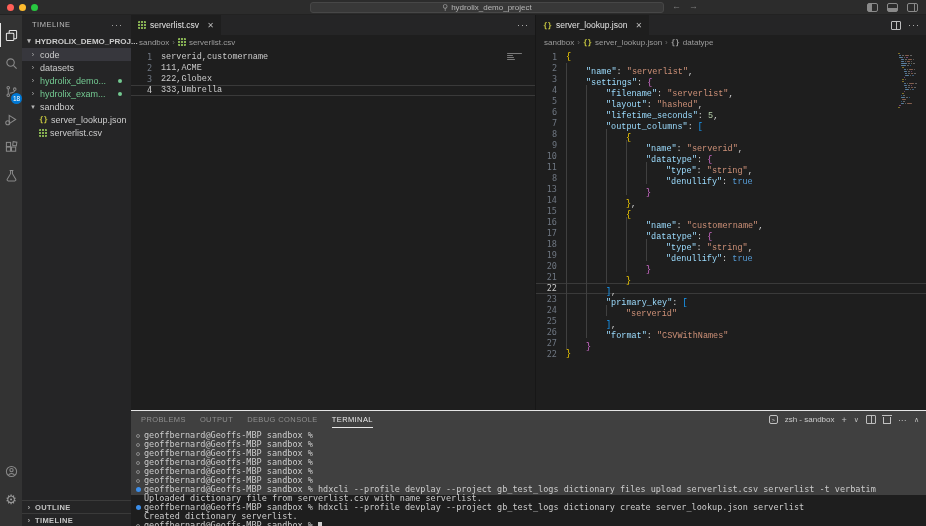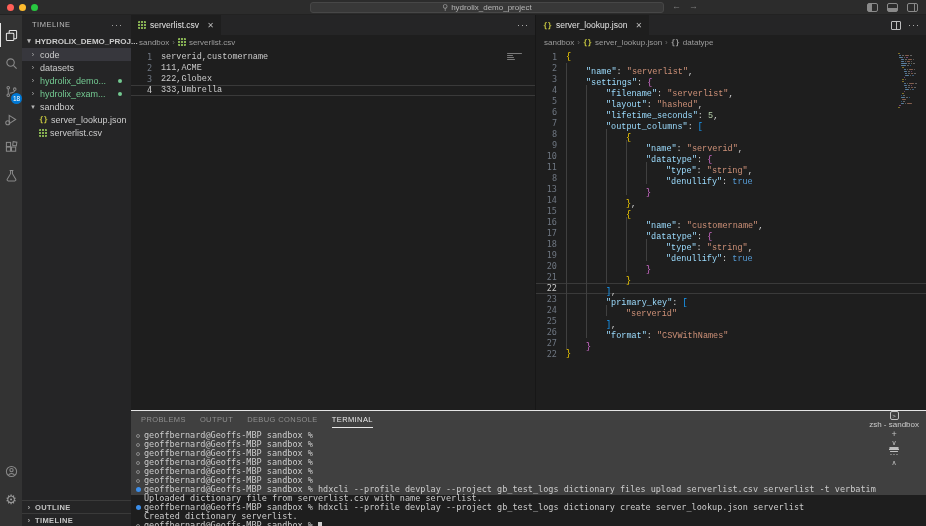--- a/index.html
+++ b/index.html
@@ -76,21 +76,21 @@
   .tk-g { color:#ffd700; } .tk-m { color:#da70d6; } .tk-u { color:#179fff; }
   .minimap { position:absolute; top:3px; right:2px; width:26px; }
   .minimap .mrow { height:2px; display:flex; gap:1px; }
   .minimap .mseg { height:1px; margin-top:1px; border-radius:.5px; opacity:.75; }
 
   
   .panel { position:absolute; left:131px; top:410px; width:795px; height:85px; background:#404040; border-top:1px solid #e5e5e5; }
   .panel-tabs { height:17px; display:flex; align-items:center; gap:14px; padding-left:10px; position:relative; }
   .ptab { font-size:7.5px; letter-spacing:.4px; color:#8f8f8f; height:17px; line-height:17px; }
   .ptab.active { color:#e7e7e7; border-bottom:1px solid #e7e7e7; }
-  .panel-actions { position:absolute; right:7px; top:0; height:17px; display:flex; align-items:center; gap:0; color:#c2c2c2; font-size:9px;flex-direction:column; }
+  .panel-actions { position:absolute; right:7px; top:0; height:17px; display:flex; align-items:center; gap:7px; color:#c2c2c2; font-size:9px; }
   .term-ic { width:9px; height:9px; border:1px solid #c2c2c2; border-radius:2px; font-size:6px; line-height:8px; text-align:center; color:#c2c2c2; }
   .shell-label { font-size:8px; color:#cccccc; }
   .pa-glyph { font-size:9px; }
   .trash { width:8px; height:9px; position:relative; }
   .trash::before { content:""; position:absolute; top:2px; left:0; right:0; bottom:0; border:1px solid #c2c2c2; border-top:none; border-radius:0 0 1px 1px; }
   .trash::after { content:""; position:absolute; top:0; left:-1px; right:-1px; height:1px; background:#c2c2c2; }
   .terminal { padding:3px 0 0 5px; }
   .t-line { display:flex; align-items:center; height:9px; font-size:8.5px; line-height:9px; white-space:pre; font-family:"DejaVu Sans Mono",monospace; color:#cccccc; }
   .t-mark { width:8px; flex:none; display:flex; align-items:center; }
   .mk-empty { width:4px; height:4px; border:1px solid #8a8a8a; border-radius:50%; }

